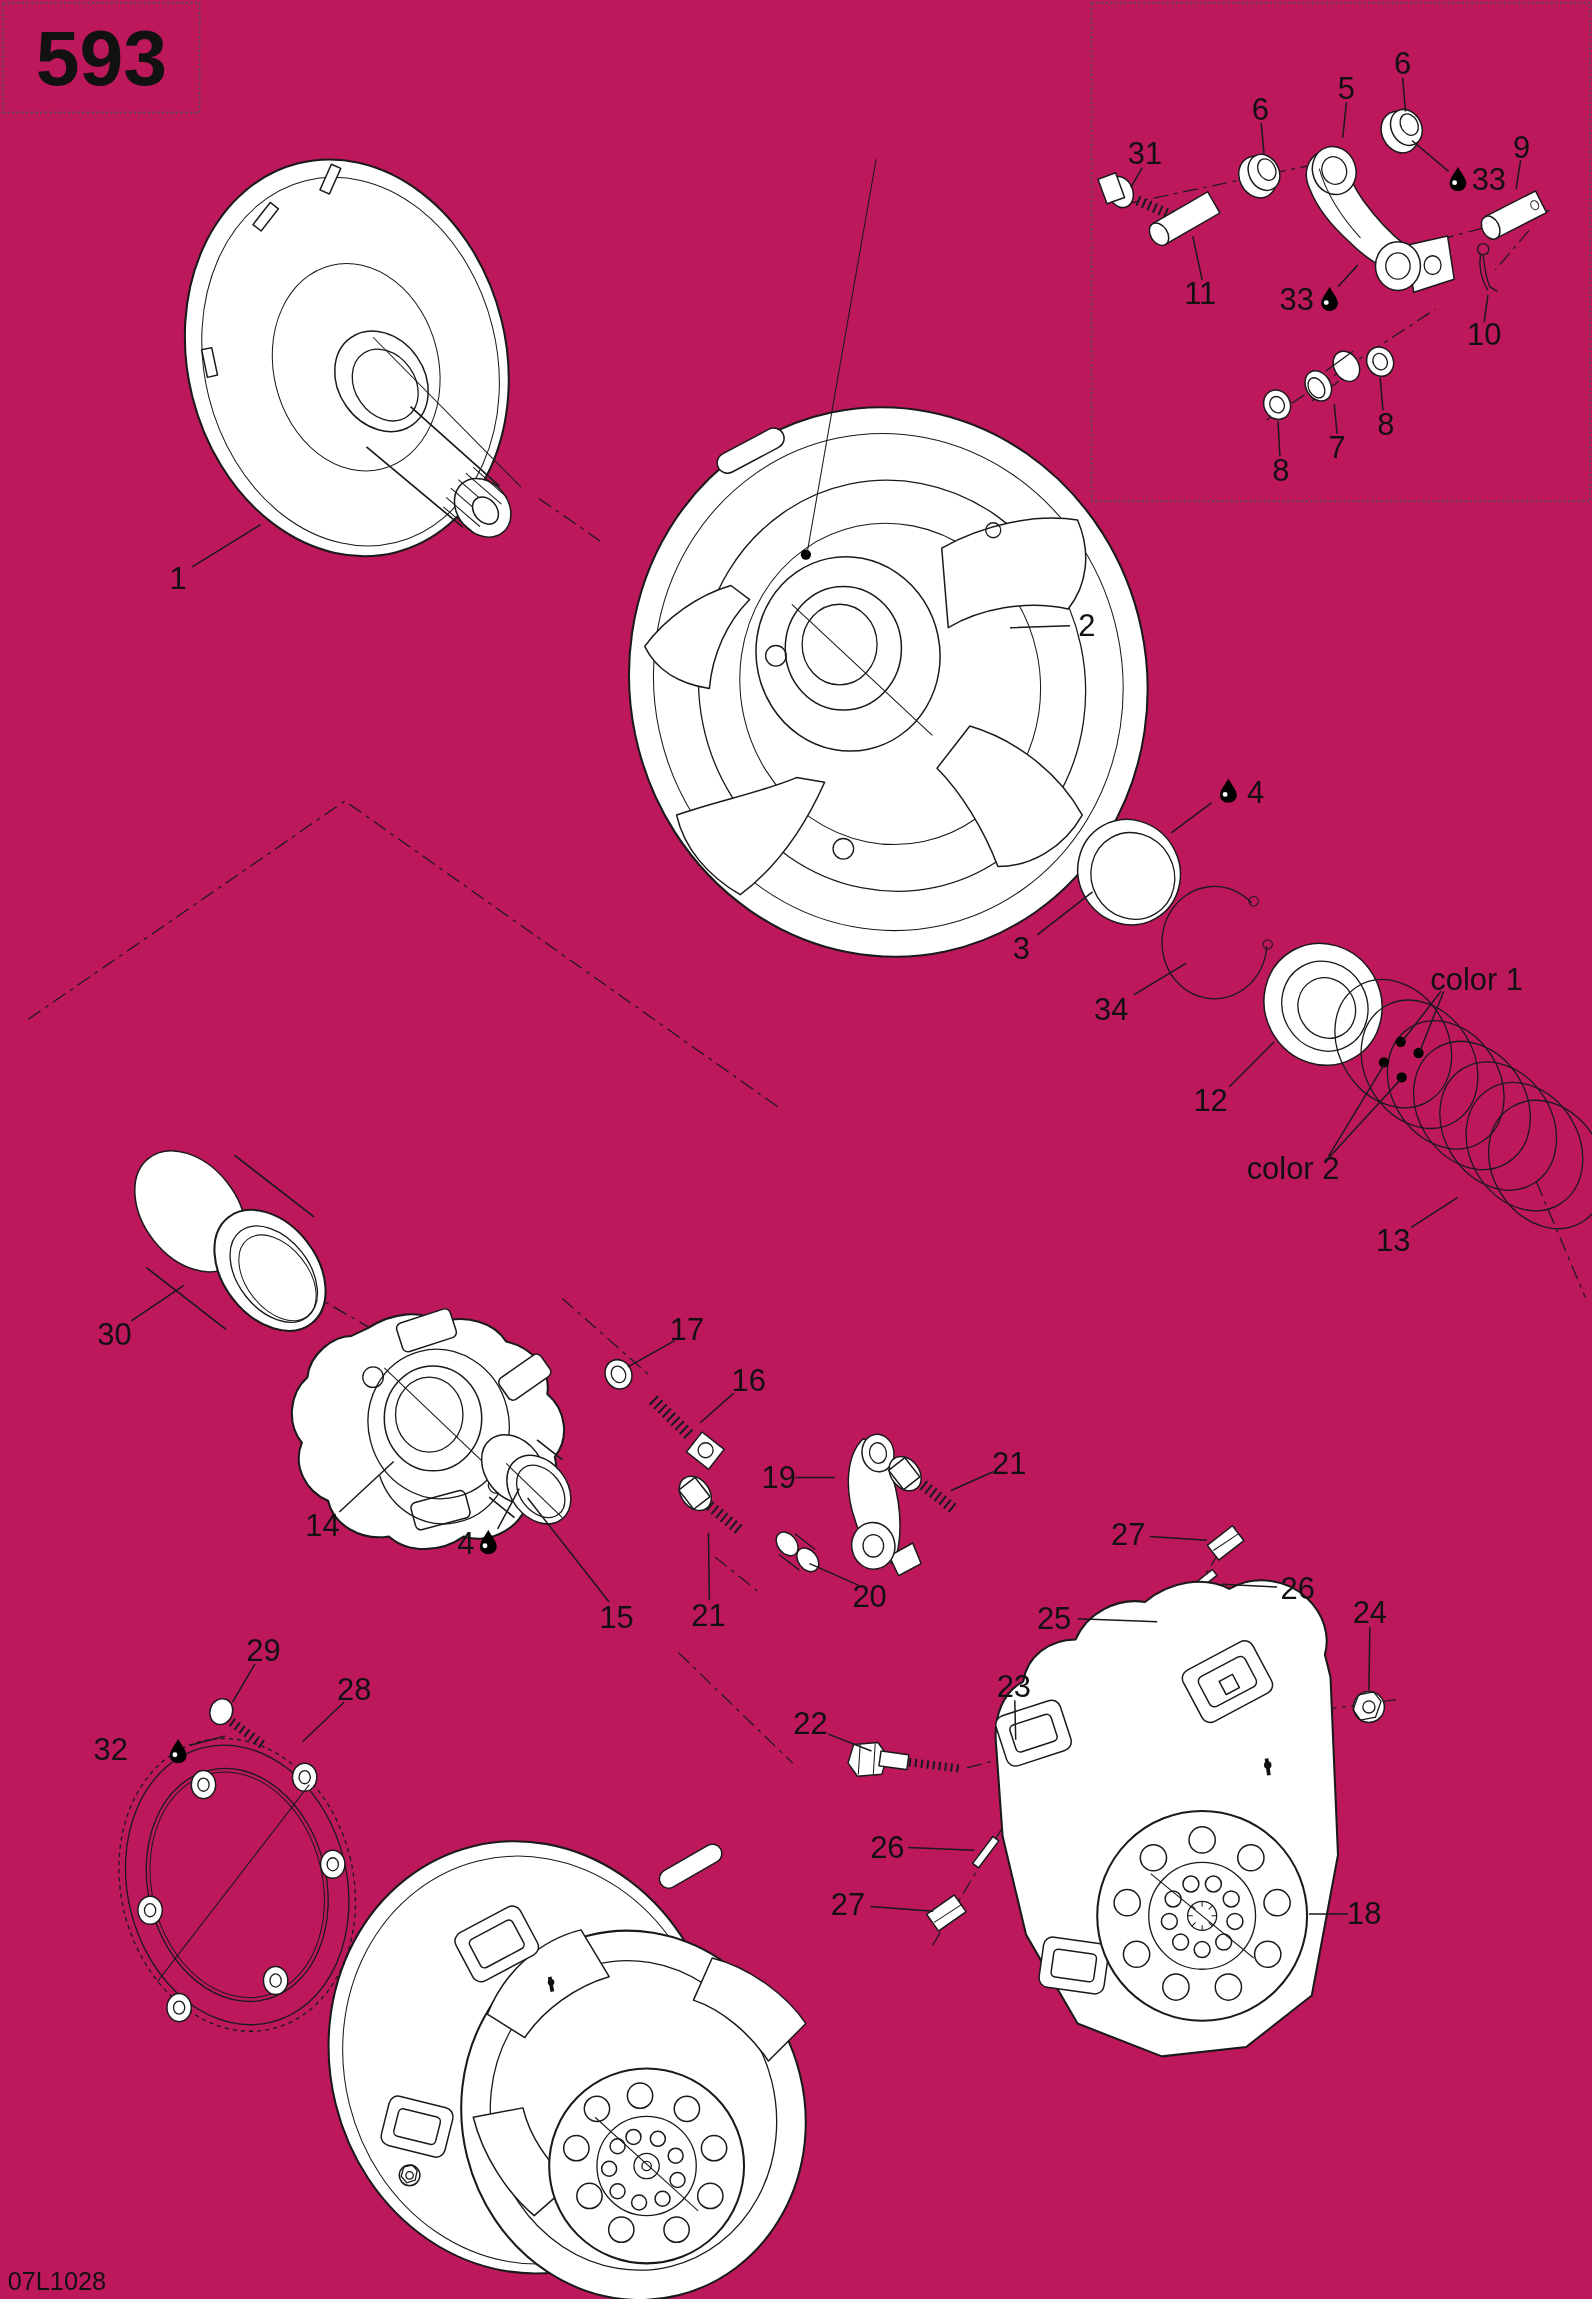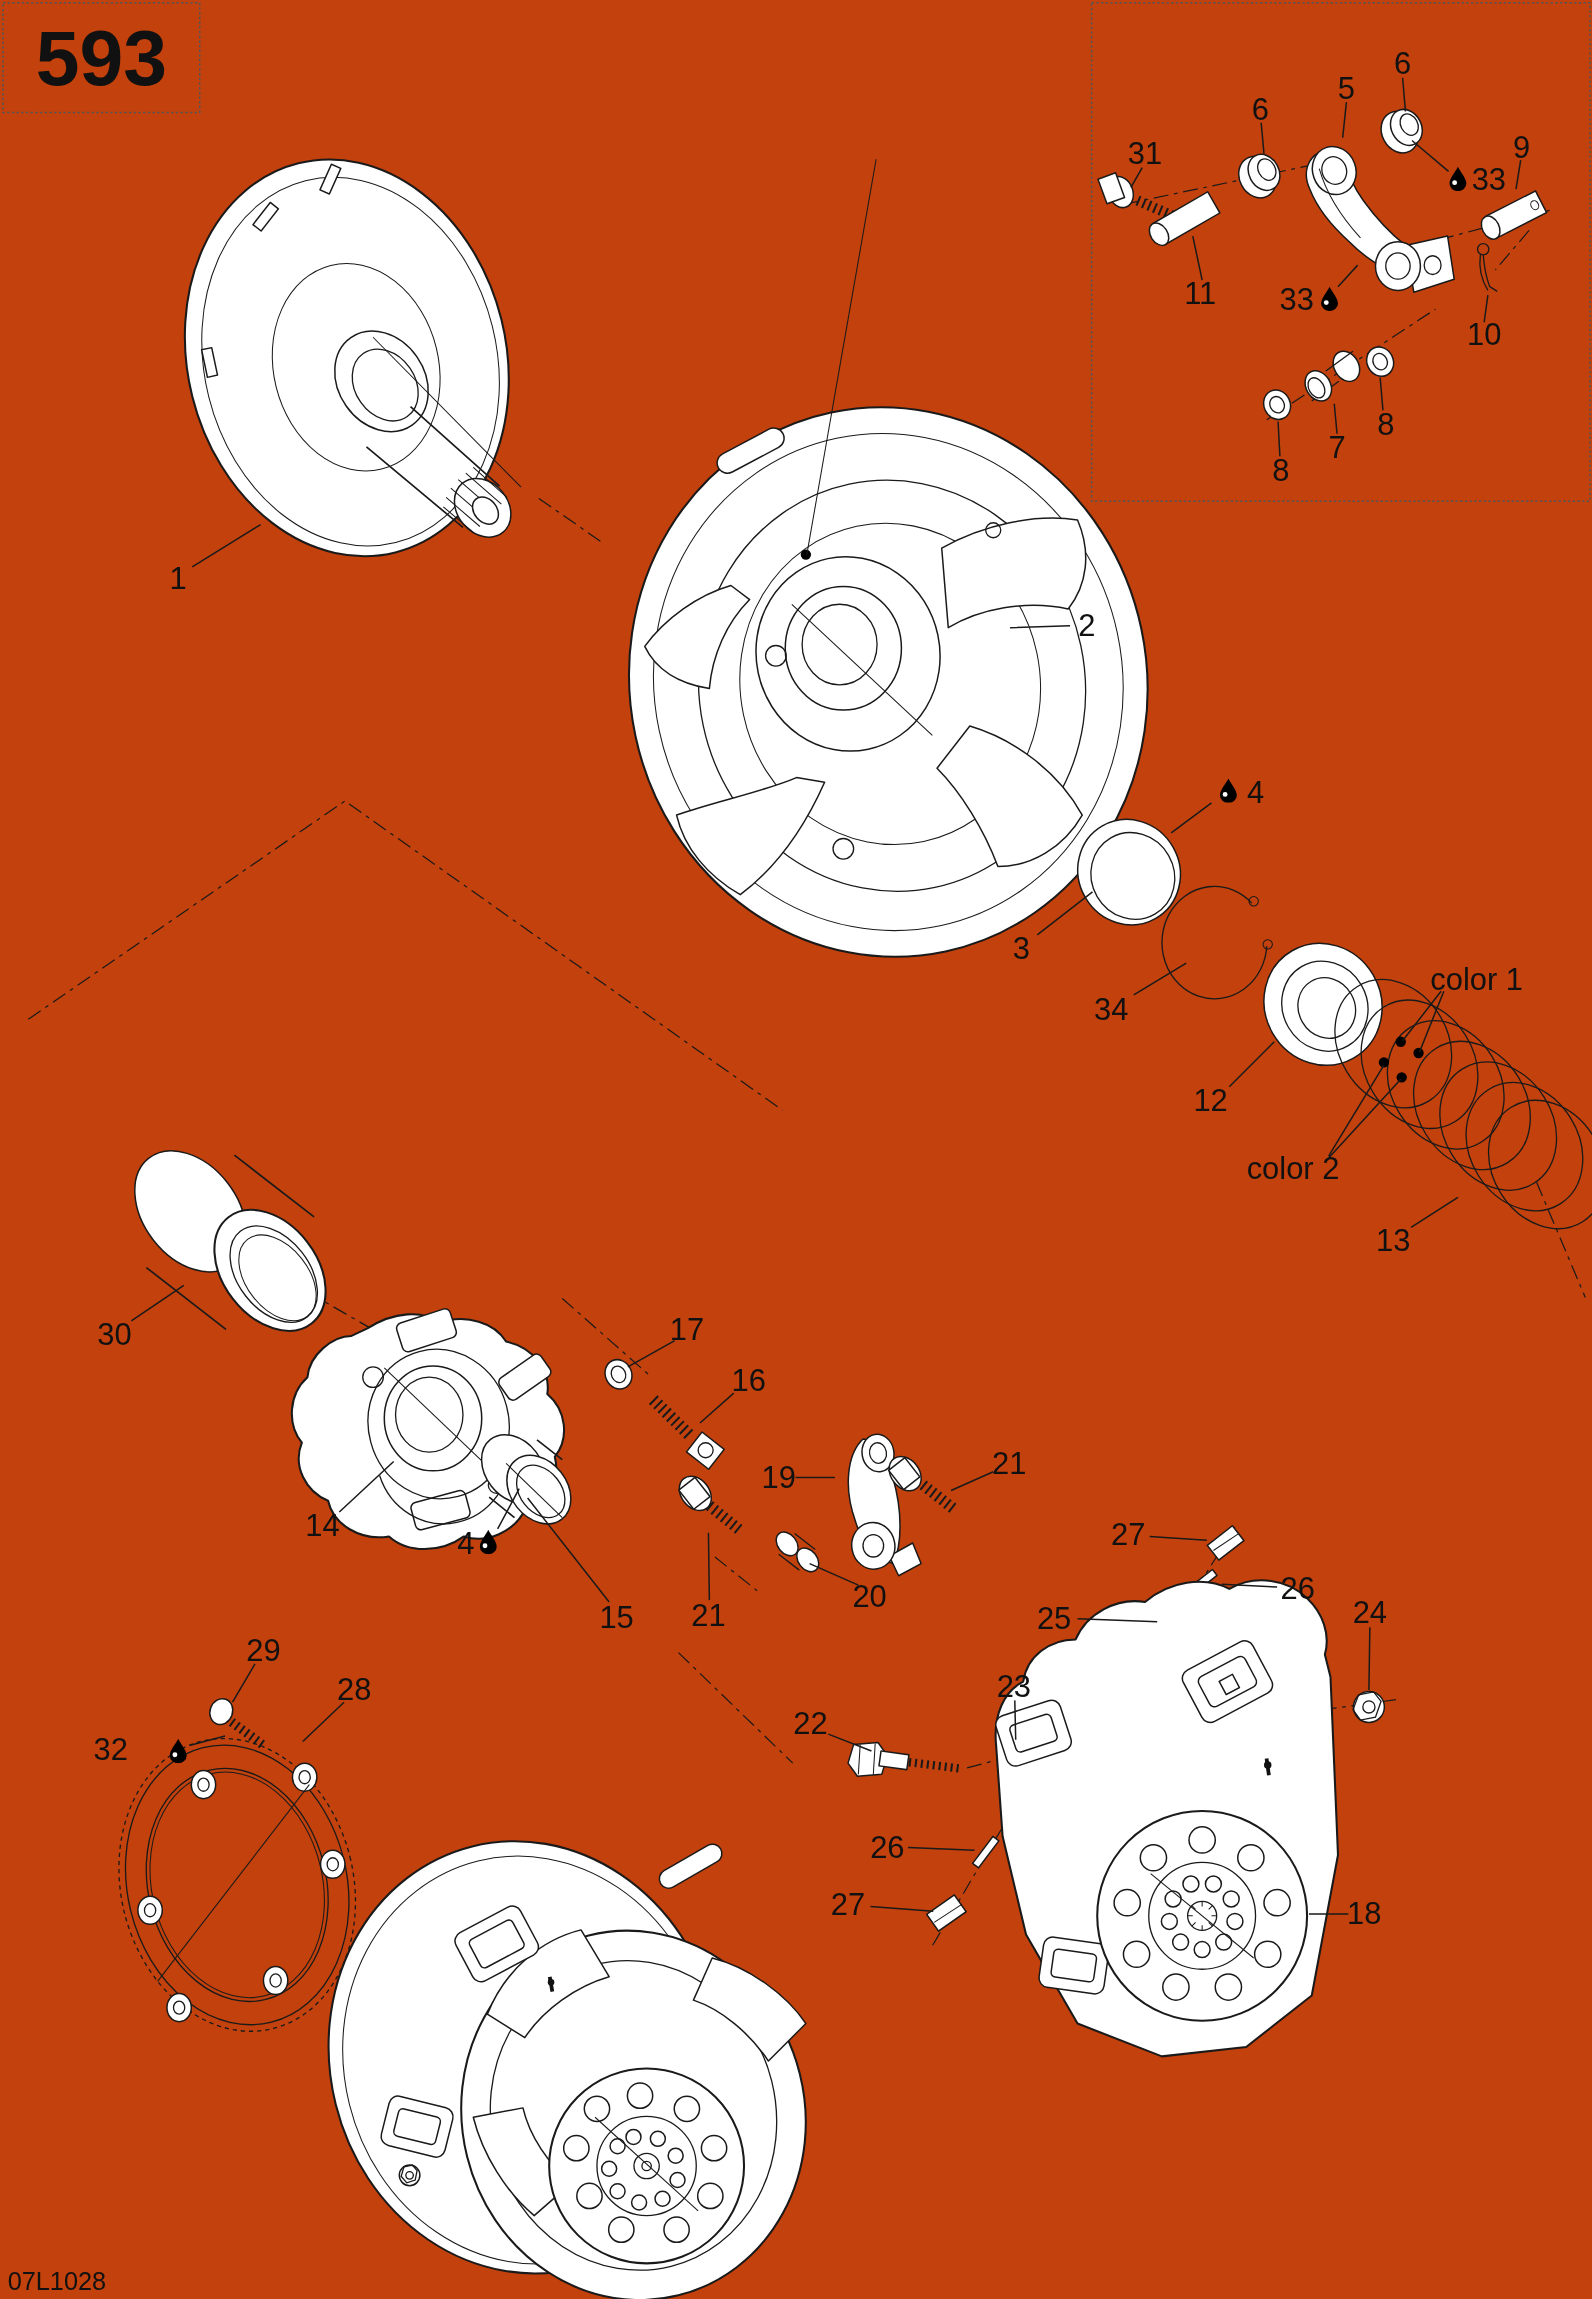--- a/index.html
+++ b/index.html
@@ -1,16 +1,16 @@
 <!DOCTYPE html>
 <html style="font-size:15px"><head>
 <meta charset="utf-8">
 <style>
   html,body{margin:0;padding:0;background:#fff;}
-  .stage{position:relative;width:1593px;height:2299px;background:#c2410c;overflow:hidden;}
+  .stage{position:relative;width:1593px;height:2299px;background:#be185d;overflow:hidden;}
   svg{display:block;}
   text{font-family:"Liberation Sans", sans-serif;fill:#111;}
   .callout{font-size:33px;}
   .badge-text{font-size:84px;font-weight:bold;}
   .code-text{font-size:27px;}
   .outline{fill:#fff;stroke:#1a1a1a;stroke-width:2.2;stroke-linejoin:round;}
   .mid{fill:none;stroke:#1a1a1a;stroke-width:1.8;}
   .detail{fill:none;stroke:#1a1a1a;stroke-width:1.4;}
   .detail-f{fill:#fff;stroke:#1a1a1a;stroke-width:1.6;stroke-linejoin:round;}
   .thin{fill:none;stroke:#1a1a1a;stroke-width:1.1;}

